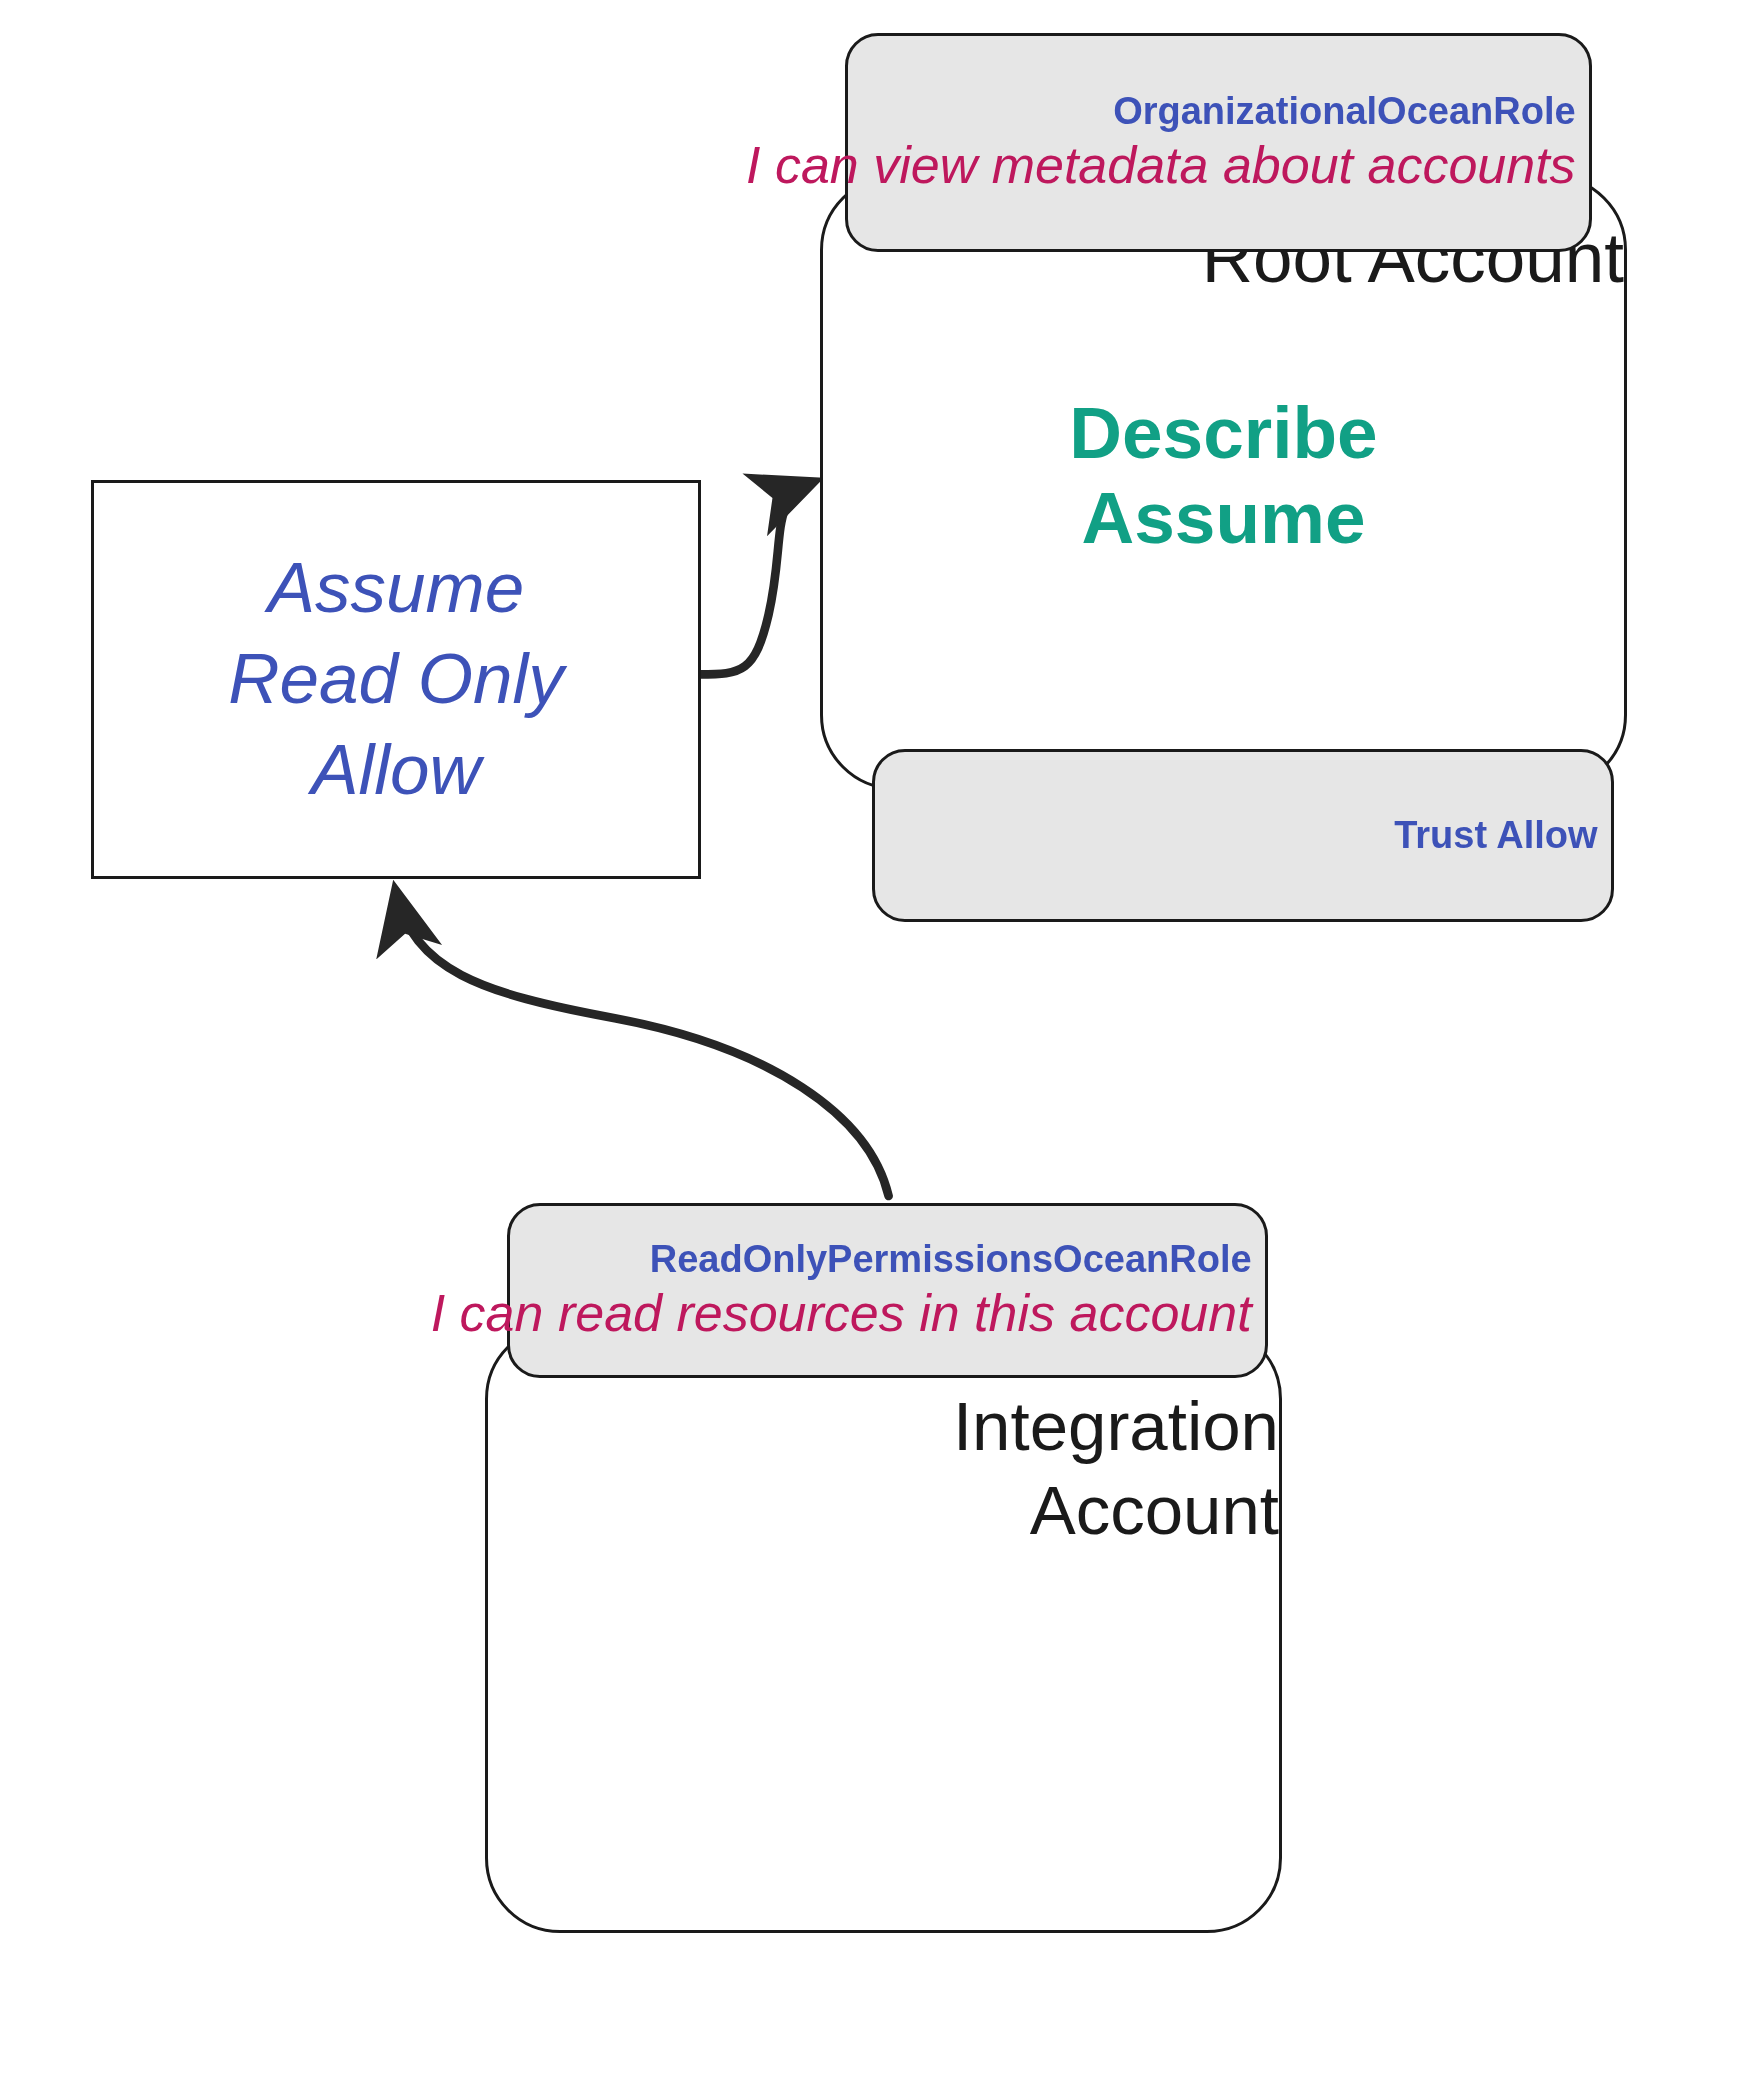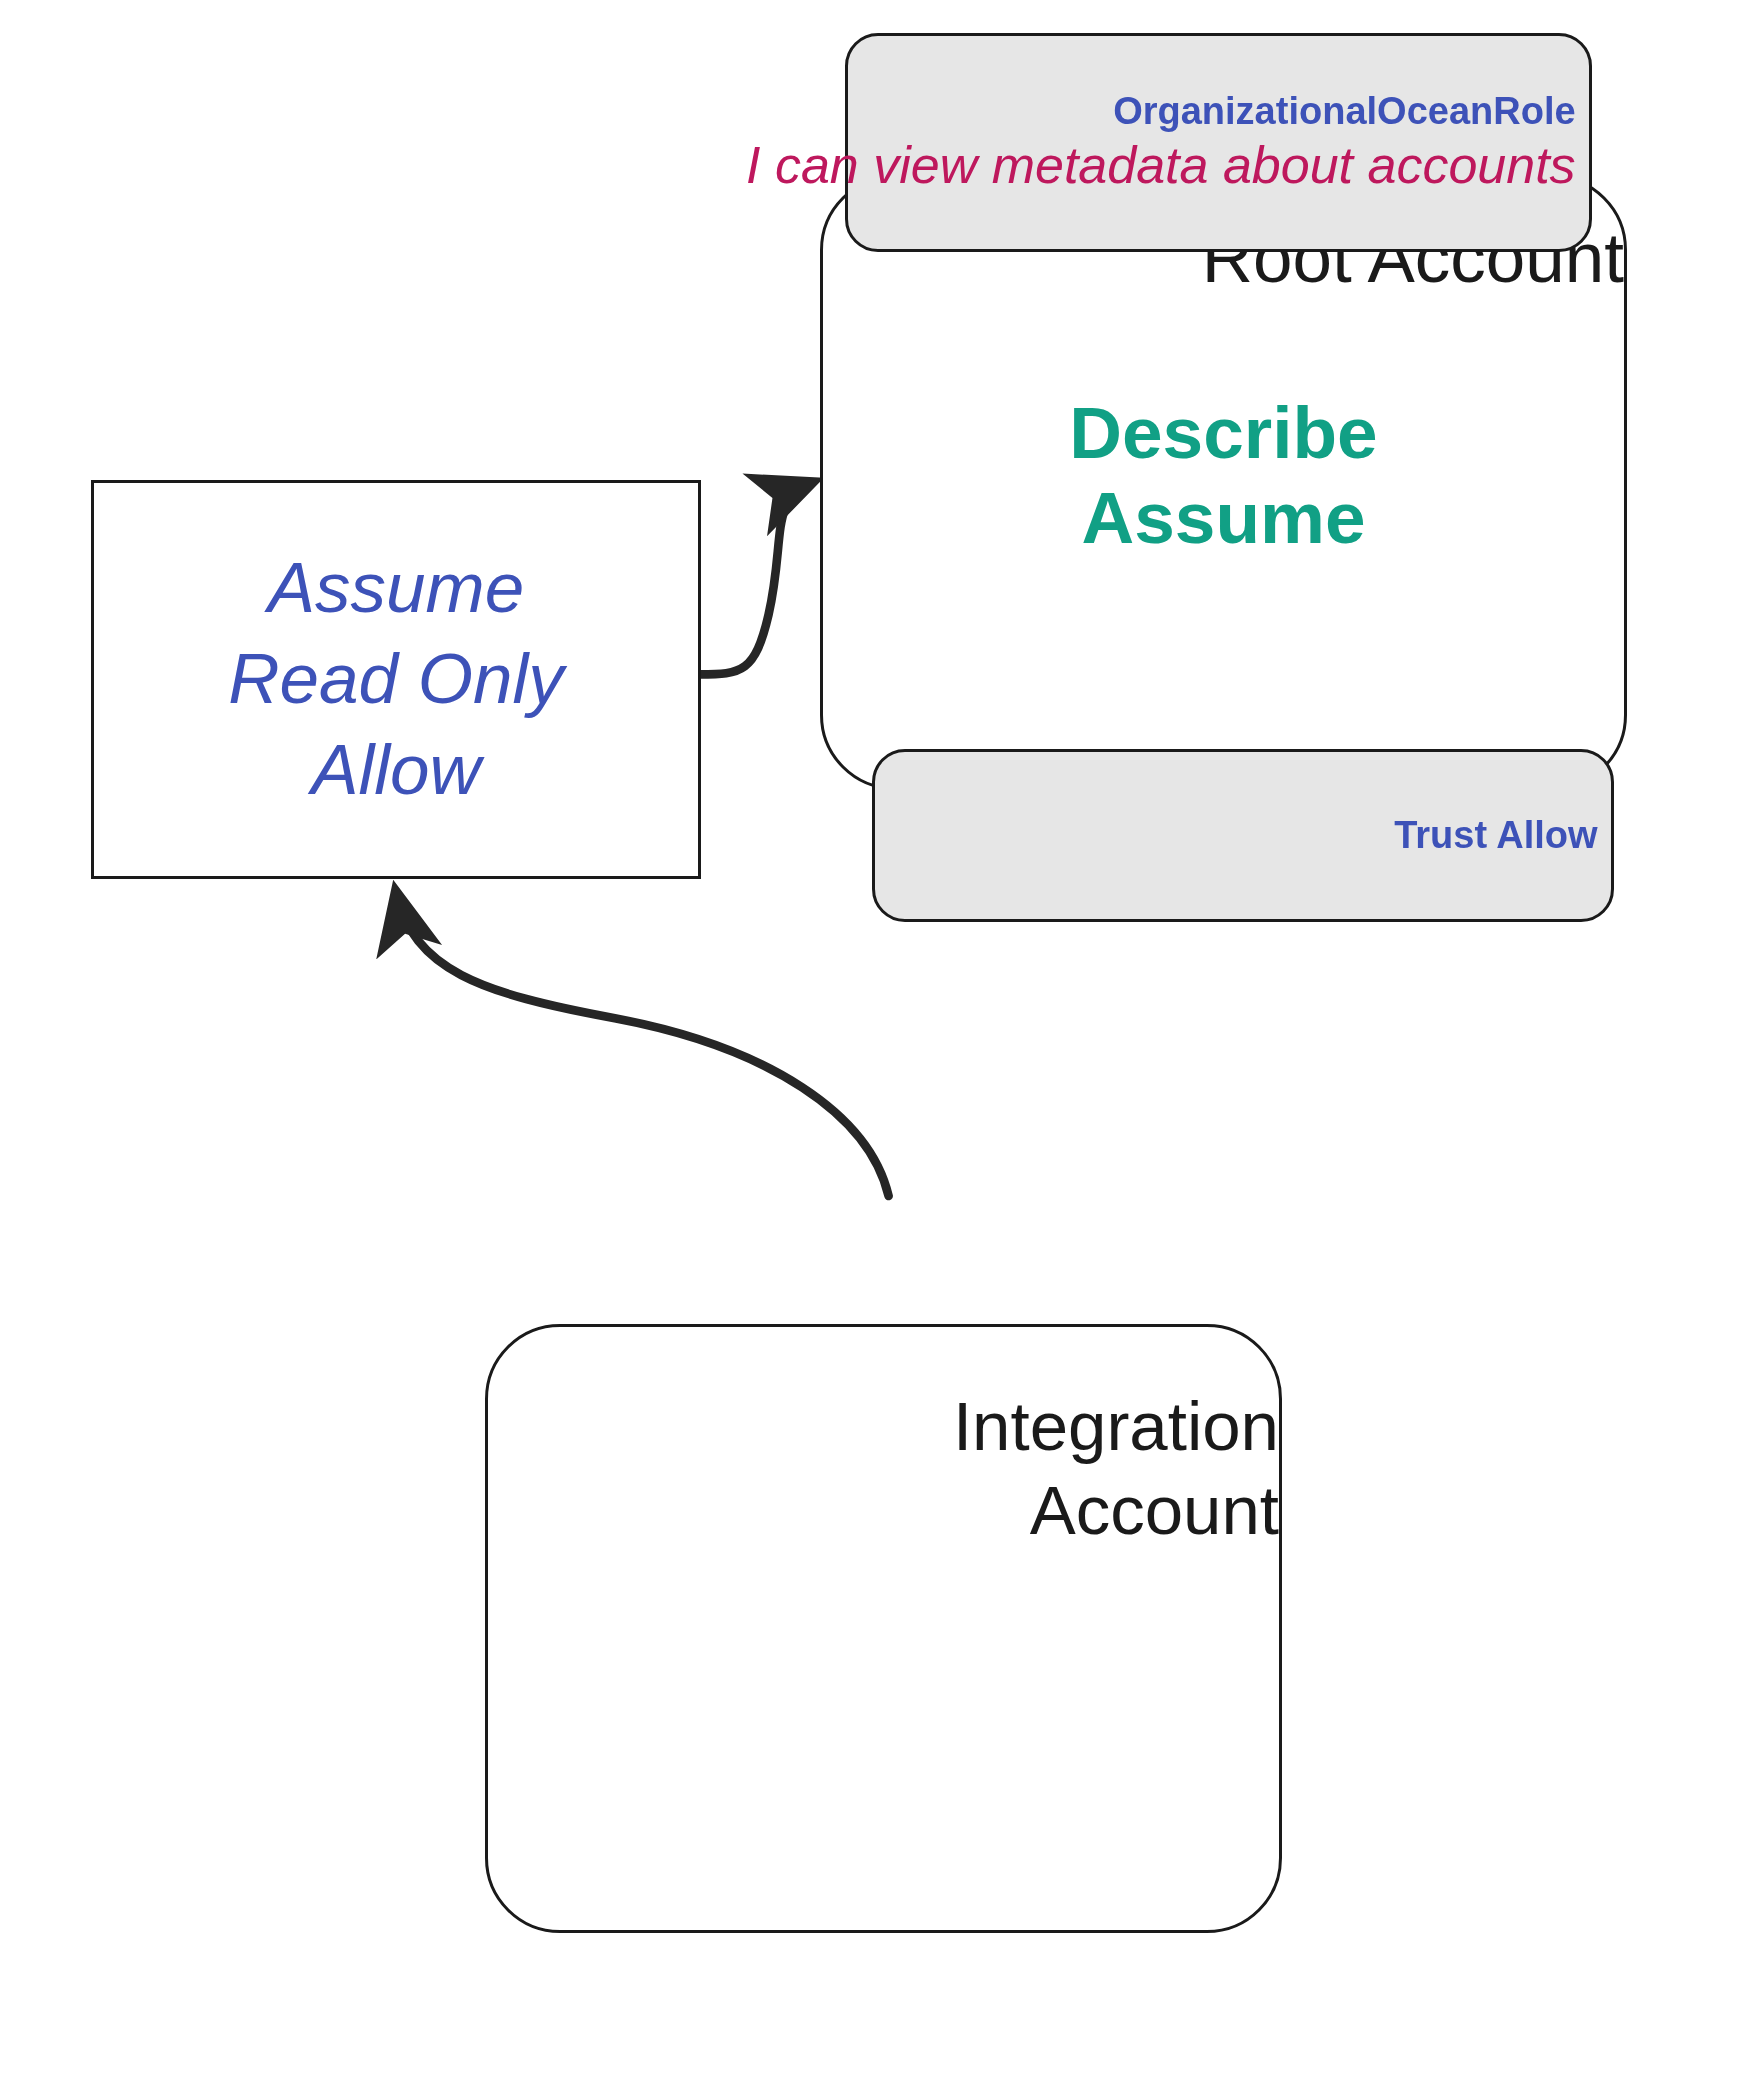--- a/index.html
+++ b/index.html
@@ -199,15 +199,19 @@
 
   <div class="badge" id="badge-org-role">
     <div class="badge-title">OrganizationalOceanRole</div>
     <div class="badge-desc">I can view metadata about accounts</div>
   </div>
 
   <div class="badge" id="badge-trust-policy">
     <div class="badge-title">Trust Allow</div>
   </div>
 
+  <div class="badge" id="badge-readonly-role">
+    <div class="badge-title">ReadOnlyPermissionsOceanRole</div>
+    <div class="badge-desc">I can read resources in this account</div>
+  </div>
 
 </div>
 
 
 </body></html>

